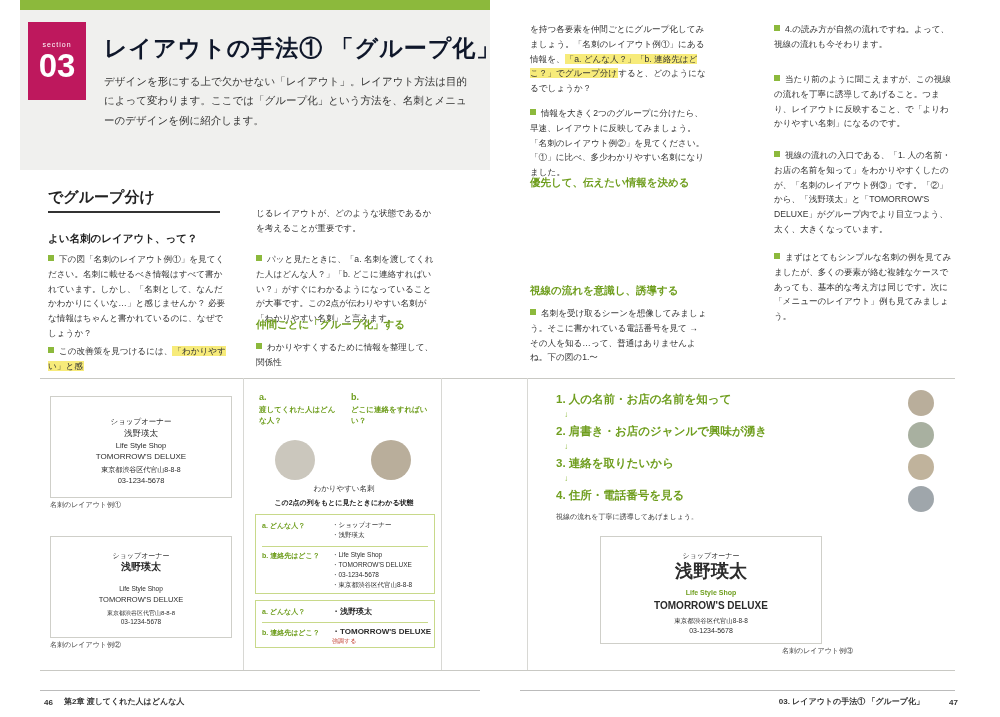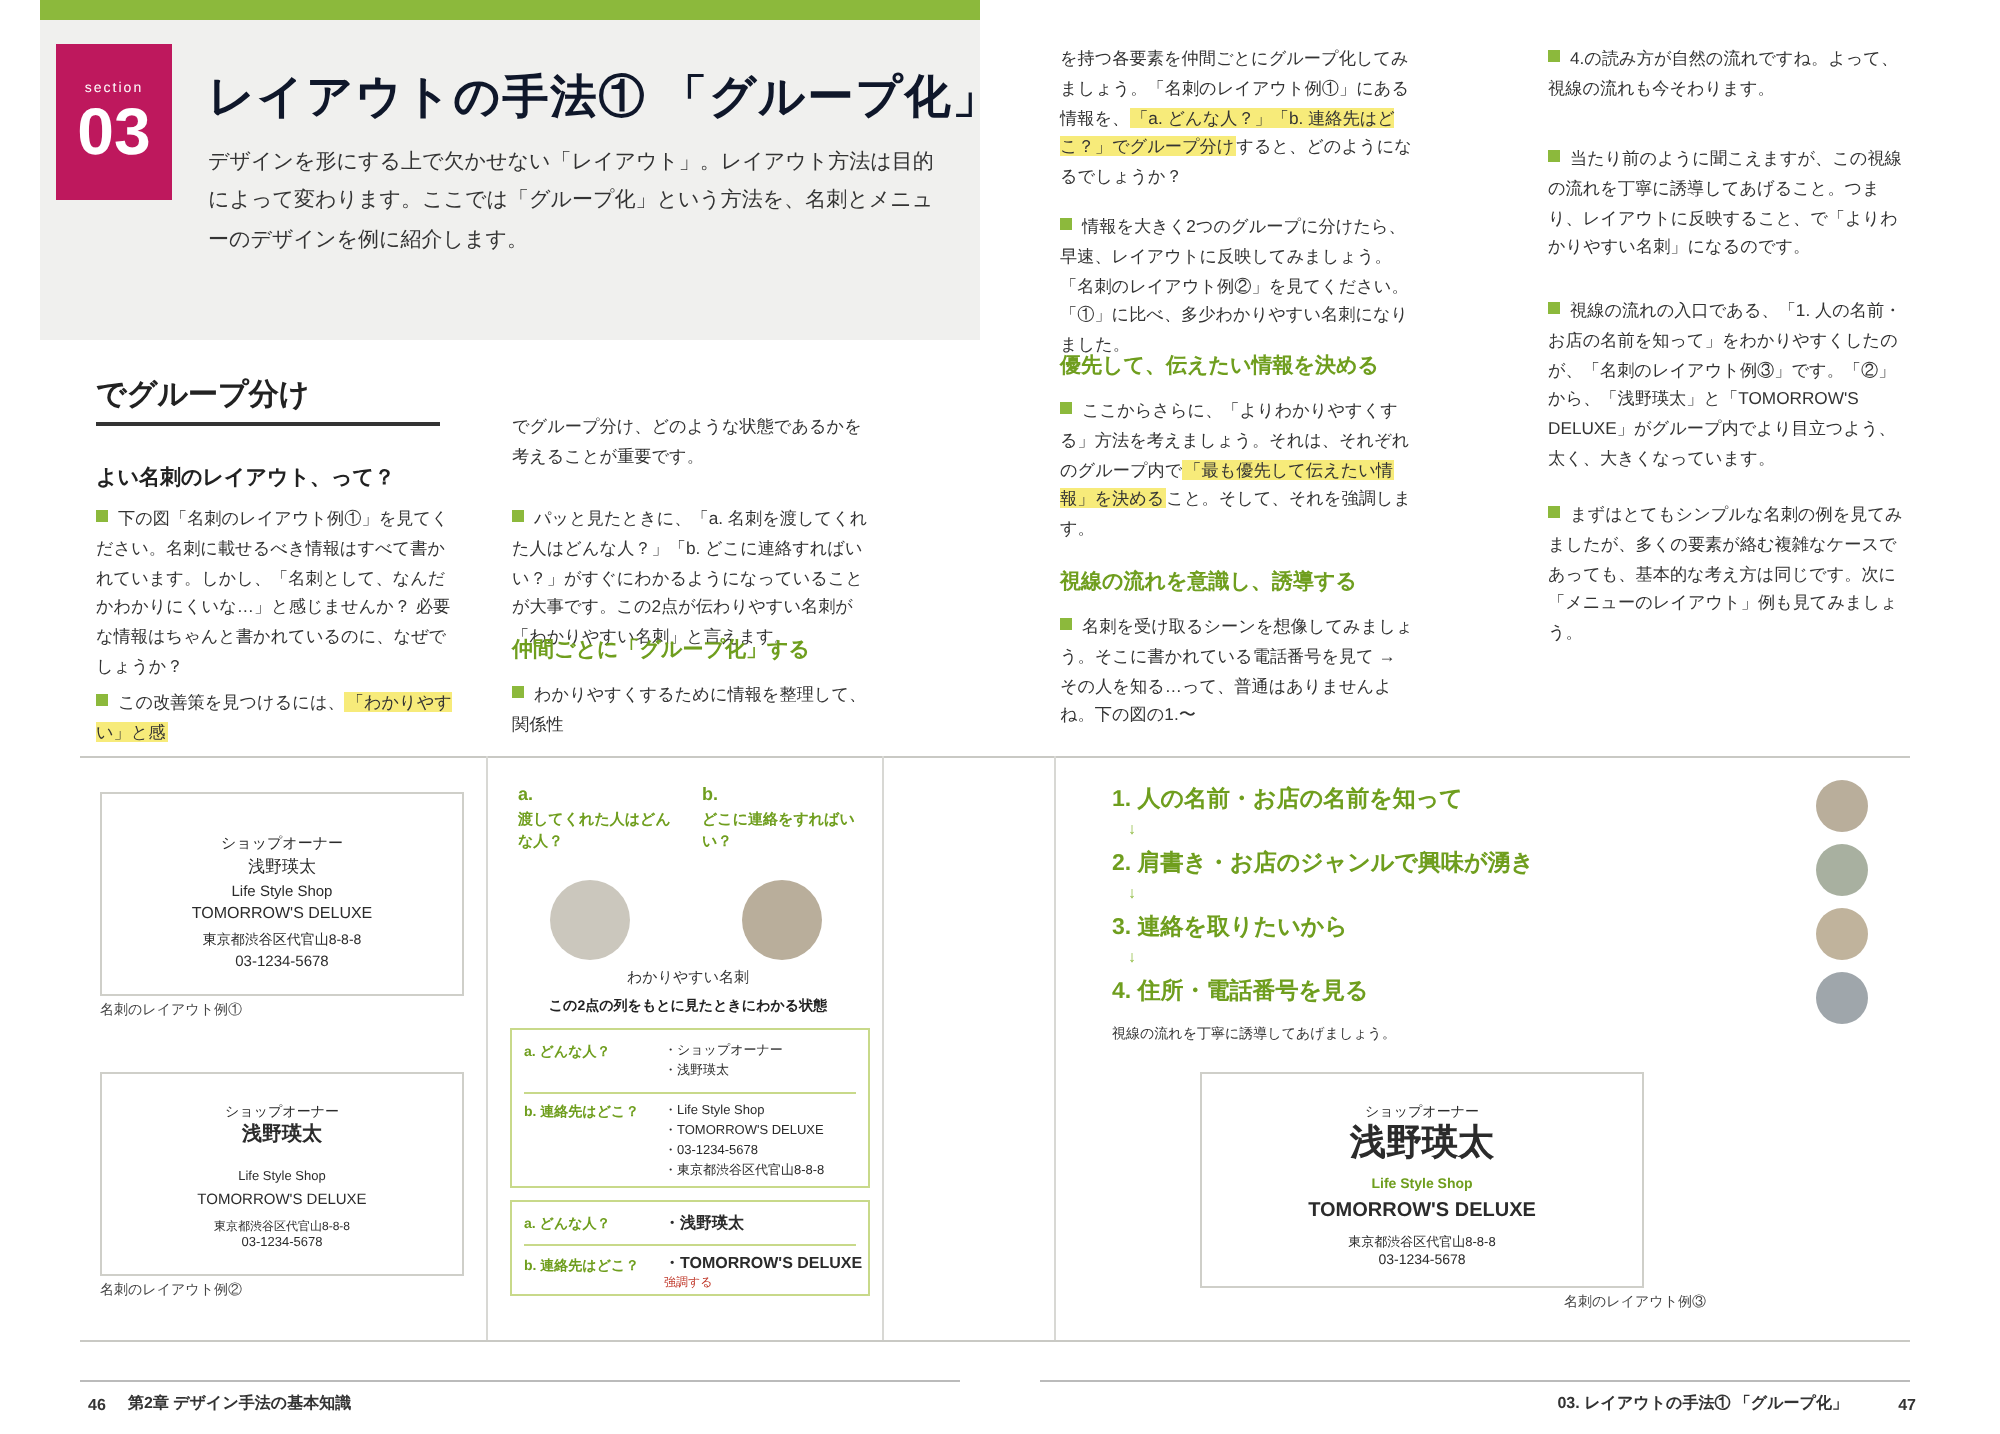--- a/index.html
+++ b/index.html
@@ -70,44 +70,41 @@
   <div class="h3" style="left:48px;top:232px;">よい名刺のレイアウト、って？</div>
 
   <div class="body-txt" style="left:48px;top:252px;width:178px;">
     <span class="bullet"></span><span>下の図「名刺のレイアウト例①」を見てください。名刺に載せるべき情報はすべて書かれています。しかし、「名刺として、なんだかわかりにくいな…」と感じませんか？ 必要な情報はちゃんと書かれているのに、なぜでしょうか？</span>
   </div>
 
   <div class="body-txt" style="left:48px;top:344px;width:178px;">
     <span class="bullet"></span><span>この改善策を見つけるには、</span><span class="mark">「わかりやすい」と感</span>
   </div>
 
-  <div class="body-txt" style="left:256px;top:206px;width:178px;">でグループ分け、どのような状態であるかを考えることが重要です。</div>
+  <div class="body-txt" style="left:256px;top:206px;width:178px;">じるレイアウトが、どのような状態であるかを考えることが重要です。</div>
 
   <div class="body-txt" style="left:256px;top:252px;width:178px;">
     <span class="bullet"></span><span>パッと見たときに、「a. 名刺を渡してくれた人はどんな人？」「b. どこに連絡すればいい？」がすぐにわかるようになっていることが大事です。この2点が伝わりやすい名刺が「わかりやすい名刺」と言えます。</span>
   </div>
 
   <div class="h3 green" style="left:256px;top:318px;">仲間ごとに「グループ化」する</div>
   <div class="body-txt" style="left:256px;top:340px;width:178px;">
     <span class="bullet"></span><span>わかりやすくするために情報を整理して、関係性</span>
   </div>
 
   <div class="body-txt" style="left:530px;top:22px;width:178px;">
     <span>を持つ各要素を仲間ごとにグループ化してみましょう。「名刺のレイアウト例①」にある情報を、</span><span class="mark">「a. どんな人？」「b. 連絡先はどこ？」でグループ分け</span><span>すると、どのようになるでしょうか？</span>
   </div>
 
   <div class="body-txt" style="left:530px;top:106px;width:178px;">
     <span class="bullet"></span><span>情報を大きく2つのグループに分けたら、早速、レイアウトに反映してみましょう。「名刺のレイアウト例②」を見てください。「①」に比べ、多少わかりやすい名刺になりました。</span>
   </div>
 
   <div class="h3 green" style="left:530px;top:176px;">優先して、伝えたい情報を決める</div>
 
-  <div class="body-txt" style="left:530px;top:198px;width:178px;">
-    <span class="bullet"></span><span>ここからさらに、「よりわかりやすくする」方法を考えましょう。それは、それぞれのグループ内で</span><span class="mark">「最も優先して伝えたい情報」を決める</span><span>こと。そして、それを強調します。</span>
-  </div>
 
   <div class="h3 green" style="left:530px;top:284px;">視線の流れを意識し、誘導する</div>
   <div class="body-txt" style="left:530px;top:306px;width:178px;">
     <span class="bullet"></span><span>名刺を受け取るシーンを想像してみましょう。そこに書かれている電話番号を見て → その人を知る…って、普通はありませんよね。下の図の1.〜</span>
   </div>
 
   <div class="body-txt" style="left:774px;top:22px;width:178px;">
     <span class="bullet"></span><span>4.の読み方が自然の流れですね。よって、視線の流れも今そわります。</span>
   </div>
 
@@ -204,17 +201,17 @@
     <div class="cardtxt" style="top:63px;font-size:10px;font-weight:bold;">TOMORROW'S DELUXE</div>
     <div class="cardtxt" style="top:80px;font-size:6.5px;">東京都渋谷区代官山8-8-8</div>
     <div class="cardtxt" style="top:90px;font-size:7px;">03-1234-5678</div>
   </div>
   <div class="card-cap" style="left:782px;top:646px;">名刺のレイアウト例③</div>
 
   <div class="foot-rule" style="left:40px;bottom:26px;width:440px;"></div>
   <div class="foot-rule" style="left:520px;bottom:26px;width:435px;"></div>
 
   <div class="foot pagenum" style="left:44px;">46</div>
-  <div class="foot" style="left:64px;font-weight:bold;">第2章 デザイン手法の基本知識</div>
+  <div class="foot" style="left:64px;font-weight:bold;">第2章 渡してくれた人はどんな人</div>
   <div class="foot" style="right:76px;font-weight:bold;margin-top:33px;">03. レイアウトの手法① 「グループ化」</div>
   <div class="foot pagenum" style="right:42px;">47</div>
 
 </div>
 
 </body></html>

